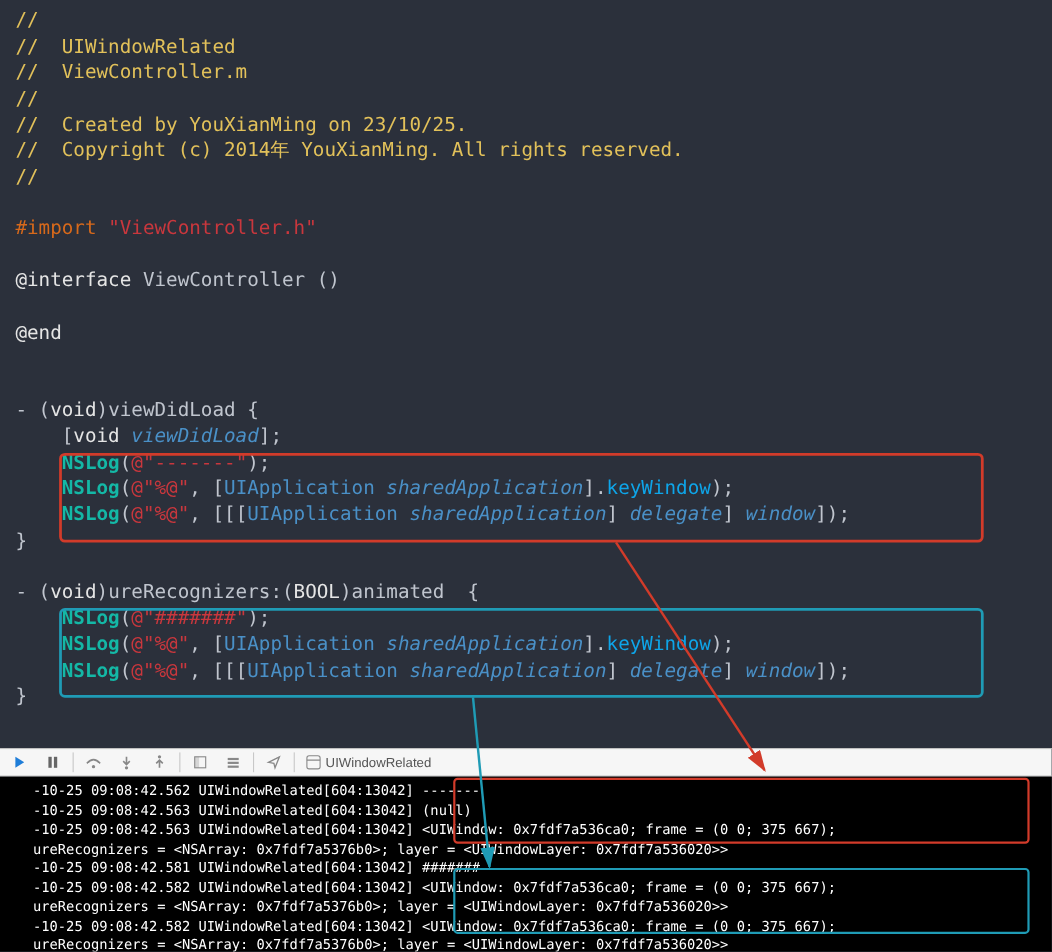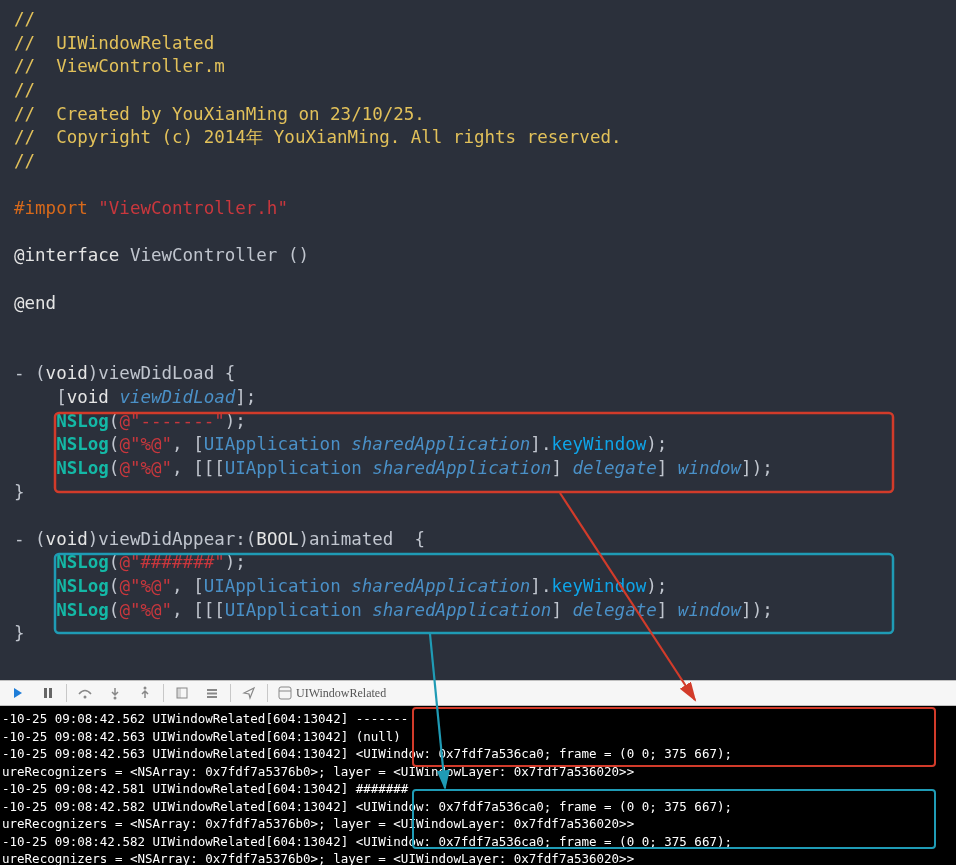--- a/index.html
+++ b/index.html
@@ -54,33 +54,32 @@
     width: 28px; height: 22px;
     display: flex; align-items: center; justify-content: center;
     border-radius: 3px;
   }
   .debugbar .sep {
     width: 1px; height: 18px; background: #c8c8c8; margin: 0 2px;
   }
   .debugbar .target {
     display: flex; align-items: center; gap: 4px;
     padding: 0 6px;
-    font-family: Liberation Serif, serif;
   }
   .console {
     position: absolute;
     top: 706px; left: 0; right: 0; bottom: 0;
     background: #000;
     color: #fff;
     font-size: 12.5px;
     line-height: 1.4;
     padding: 4px 0 4px 0;
     overflow: hidden;
   }
-  .console .cline { white-space: pre; padding-left: 2px; }
+  .console .cline { white-space: pre; padding-left: 2px; margin-left: 28px; }
 </style>
 </head>
 <body>
 
 <div class="editor">
 <div class="line"><span class="cmt">//</span></div>
 <div class="line"><span class="cmt">//  UIWindowRelated</span></div>
 <div class="line"><span class="cmt">//  ViewController.m</span></div>
 <div class="line"><span class="cmt">//</span></div>
 <div class="line"><span class="cmt">//  Created by YouXianMing on 23/10/25.</span></div>
@@ -94,21 +93,21 @@
 <div class="line"><span class="kw">@end</span></div>
 <div class="line">&nbsp;</div>
 <div class="line">&nbsp;</div>
 <div class="line"><span class="txt">- (</span><span class="kw">void</span><span class="txt">)viewDidLoad {</span></div>
 <div class="line"><span class="txt">    [</span><span class="kw">void</span><span class="msg"> viewDidLoad</span><span class="txt">];</span></div>
 <div class="line"><span class="fn">    NSLog</span><span class="txt">(</span><span class="str">@</span><span class="str">"-------"</span><span class="txt">);</span></div>
 <div class="line"><span class="fn">    NSLog</span><span class="txt">(</span><span class="str">@</span><span class="str">"%@"</span><span class="txt">, </span><span class="txt">[</span><span class="class">UIApplication</span><span class="msg"> sharedApplication</span><span class="txt">]</span><span class="txt">.</span><span class="prop">keyWindow</span><span class="txt">);</span></div>
 <div class="line"><span class="fn">    NSLog</span><span class="txt">(</span><span class="str">@</span><span class="str">"%@"</span><span class="txt">, </span><span class="txt">[[[</span><span class="class">UIApplication</span><span class="msg"> sharedApplication</span><span class="txt">]</span><span class="msg"> delegate</span><span class="txt">]</span><span class="msg"> window</span><span class="txt">]</span><span class="txt">);</span></div>
 <div class="line"><span class="txt">}</span></div>
 <div class="line">&nbsp;</div>
-<div class="line"><span class="txt">- (</span><span class="kw">void</span><span class="txt">)viewDidAppear:(</span><span class="kw">BOOL</span><span class="txt">)animated  {</span></div>
+<div class="line"><span class="txt">- (</span><span class="kw">void</span><span class="txt">)ureRecognizers:(</span><span class="kw">BOOL</span><span class="txt">)animated  {</span></div>
 <div class="line"><span class="fn">    NSLog</span><span class="txt">(</span><span class="str">@</span><span class="str">"#######"</span><span class="txt">);</span></div>
 <div class="line"><span class="fn">    NSLog</span><span class="txt">(</span><span class="str">@</span><span class="str">"%@"</span><span class="txt">, </span><span class="txt">[</span><span class="class">UIApplication</span><span class="msg"> sharedApplication</span><span class="txt">]</span><span class="txt">.</span><span class="prop">keyWindow</span><span class="txt">);</span></div>
 <div class="line"><span class="fn">    NSLog</span><span class="txt">(</span><span class="str">@</span><span class="str">"%@"</span><span class="txt">, </span><span class="txt">[[[</span><span class="class">UIApplication</span><span class="msg"> sharedApplication</span><span class="txt">]</span><span class="msg"> delegate</span><span class="txt">]</span><span class="msg"> window</span><span class="txt">]</span><span class="txt">);</span></div>
 <div class="line"><span class="txt">}</span></div>
 <div class="line">&nbsp;</div>
 </div>
 
 <div class="debugbar">
   <div class="btn">
     <svg width="14" height="14" viewBox="0 0 14 14">

